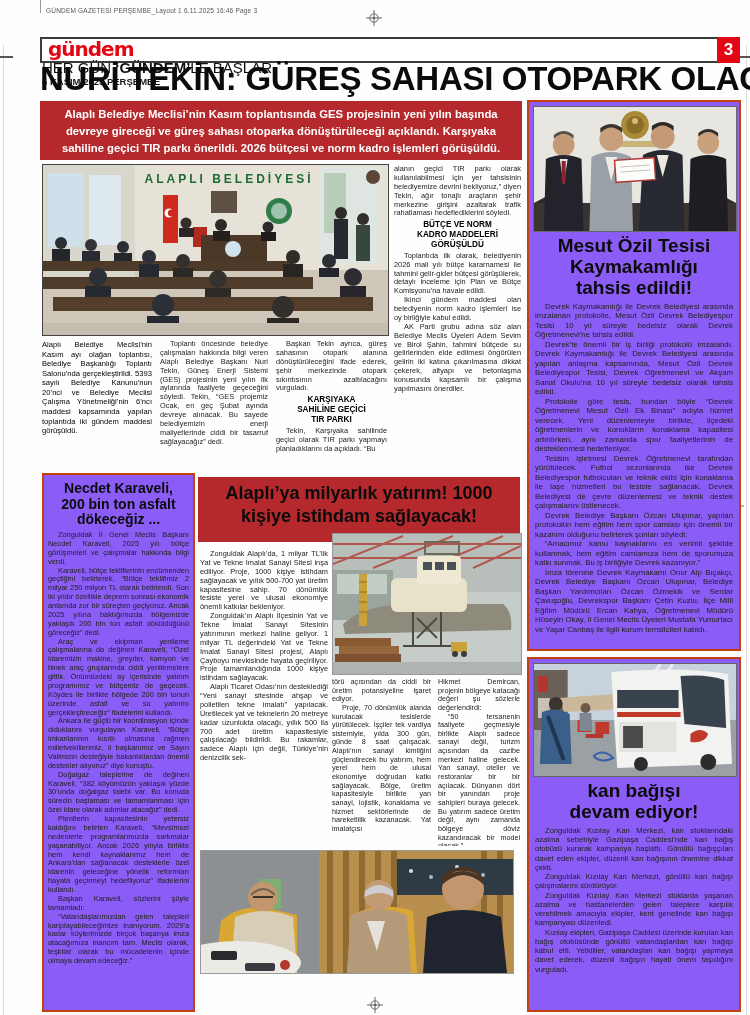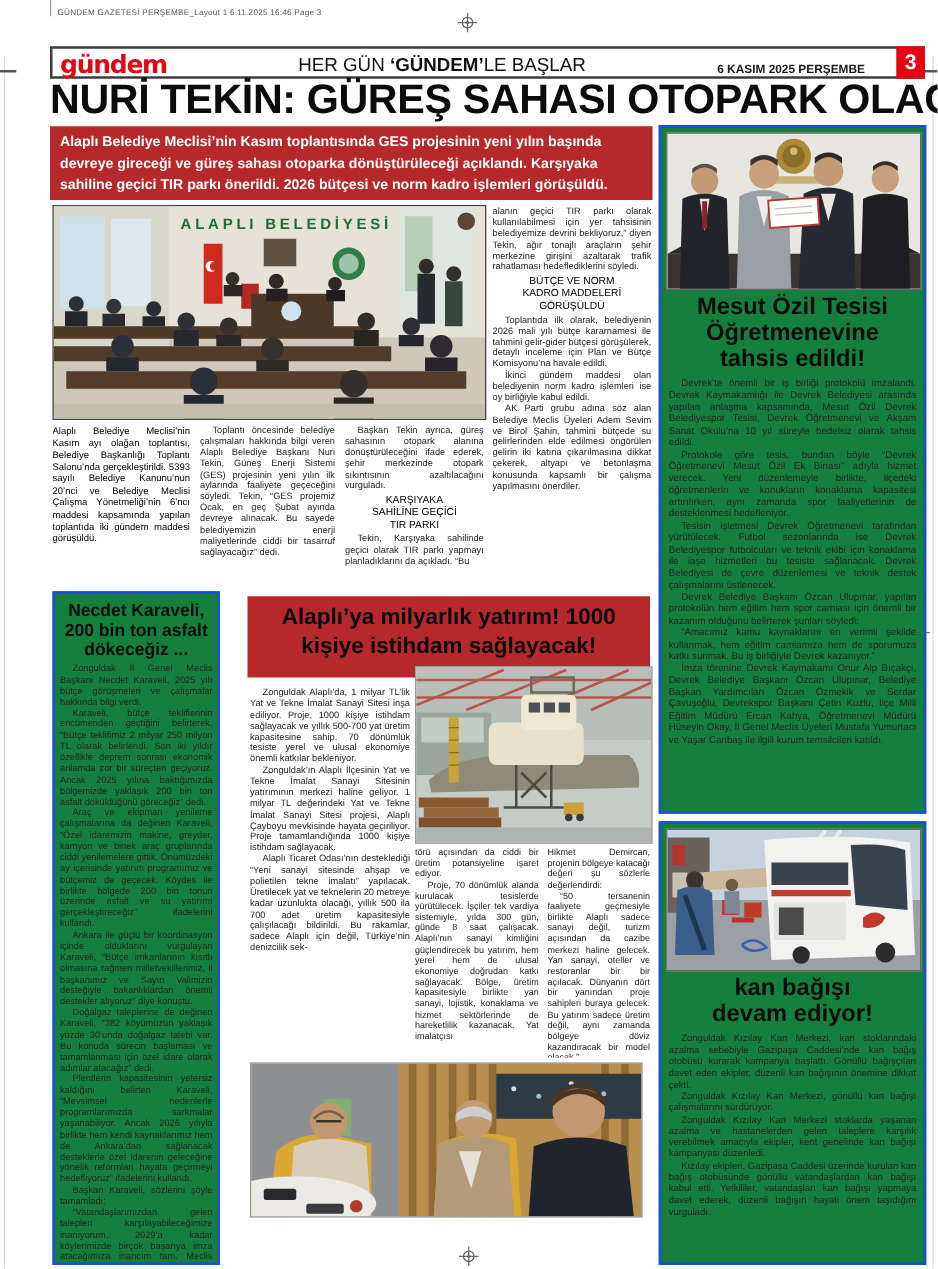--- a/index.html
+++ b/index.html
@@ -10,48 +10,48 @@
   .abs{position:absolute}
   
   .print-header{left:46px;top:7px;font-size:6.5px;color:#555;letter-spacing:.2px}
   .tick-v{width:1px;background:#999}
   .edge-line{width:1px;background:#ddd;top:45px;bottom:0}
   .cropline{height:2px;background:#555}
   .regmark{width:16px;height:16px}
   
   .masthead{
     left:40px;top:37px;width:700px;height:26px;border:2px solid #3c3c3c;background:#fff;
-    display:flex;align-items:flex-end;box-sizing:border-box;
+    display:flex;align-items:flex-start;box-sizing:border-box;flex-direction:column;
   }
   .logo{margin-left:6px;font-family:"DejaVu Sans",sans-serif;font-weight:900;font-size:20px;
     color:#e30613;letter-spacing:-1px;line-height:1}
   .slogan{flex:1;text-align:center;font-size:15px;color:#111;white-space:nowrap}
   .slogan b{font-weight:800}
   .mast-date{font-size:9.5px;font-weight:bold;margin-right:46px;white-space:nowrap}
   .pagenum{position:absolute;right:-2px;top:-2px;width:23px;height:26px;background:#e30613;
     color:#fff;font-weight:900;font-size:17px;display:flex;align-items:center;justify-content:center}
   
   .main-headline{left:40px;top:62px;width:706px;font-weight:900;font-size:33px;line-height:1.05;
     letter-spacing:-.3px;color:#0b0b0b;white-space:nowrap}
-  .redbox{background:#b5292c;color:#fff;font-weight:800;box-sizing:border-box}
+  .redbox{background:#b5292c;color:#fff;font-weight:800;text-align:center;box-sizing:border-box}
   .standfirst{left:40px;top:101px;width:482px;height:59px;font-size:11.3px;line-height:1.5;
     padding:5px 8px 0}
   
   .photo{border:1px solid #444;background:#cfcbc2}
   .photo svg{display:block;width:100%;height:100%}
   
   .copy{font-size:7.4px;line-height:1.2;text-align:justify;color:#222}
   .copy .p{margin:0;text-indent:10px}
   .copy .p0{text-indent:0}
   .boxcopy{font-size:7.8px;line-height:1.22}
   .lead-col{font-weight:normal;font-size:7.6px;line-height:1.26;color:#000}
-  .sub{font-weight:400;text-align:center;font-size:8.2px;line-height:1.2;margin:2px 0;color:#000;text-indent:0}
+  .sub{font-weight:700;text-align:center;font-size:8.2px;line-height:1.2;margin:2px 0;color:#000;text-indent:0}
   .sub div{text-indent:0}
   
-  .article-box{border:2px solid #1d4ed8;background:#15803d;box-sizing:border-box;padding:4px;overflow:hidden}
+  .article-box{border:2px solid #c2410c;background:#8b5cf6;box-sizing:border-box;padding:4px;overflow:hidden}
   .box-headline{font-weight:900;text-align:center;color:#0b0b0b}
   .kara-headline{font-size:14px;line-height:1.12;margin:2px 0 3px}
   .side-headline{font-size:19px;line-height:1.1;margin:4px 0 3px}
   .yat-headline{left:198px;top:477px;width:322px;height:65px;font-size:18px;line-height:1.3;padding-top:5px}
 </style>
 </head>
 <body>
 
 <div class="abs print-header">GÜNDEM GAZETESİ PERŞEMBE_Layout 1  6.11.2025  16:46  Page 3</div>
 <div class="abs tick-v" style="left:40px;top:0;height:13px"></div>
@@ -171,21 +171,21 @@
 <div class="abs copy" style="left:276px;top:340px;width:111px;height:132px;overflow:hidden">
   <p class="p">Başkan Tekin ayrıca, güreş sahasının otopark alanına dönüştürüleceğini ifade ederek, şehir merkezinde otopark sıkıntısının azaltılacağını vurguladı.</p>
   <div class="sub">
     <div>KARŞIYAKA</div>
     <div>SAHİLİNE GEÇİCİ</div>
     <div>TIR PARKI</div>
   </div>
   <p class="p">Tekin, Karşıyaka sahilinde geçici olarak TIR parkı yapmayı planladıklarını da açıkladı. “Bu</p>
 </div>
 
-<div class="abs article-box" style="left:42px;top:473px;width:134px;height:539px">
+<div class="abs article-box" style="left:42px;top:473px;width:153px;height:539px">
   <div class="box-headline kara-headline">
     <div>Necdet Karaveli,</div>
     <div>200 bin ton asfalt</div>
     <div>dökeceğiz ...</div>
   </div>
   <div class="copy">
     <p class="p">Zonguldak İl Genel Meclis Başkanı Necdet Karaveli, 2025 yılı bütçe görüşmeleri ve çalışmalar hakkında bilgi verdi.</p>
     <p class="p">Karaveli, bütçe tekliflerinin encümenden geçtiğini belirterek, “Bütçe teklifimiz 2 milyar 250 milyon TL olarak belirlendi. Son iki yıldır özellikle deprem sonrası ekonomik anlamda zor bir süreçten geçiyoruz. Ancak 2025 yılına baktığımızda bölgemizde yaklaşık 200 bin ton asfalt döküldüğünü göreceğiz” dedi.</p>
     <p class="p">Araç ve ekipman yenileme çalışmalarına da değinen Karaveli, “Özel idaremizin makine, greyder, kamyon ve binek araç gruplarında ciddi yenilemelere gittik. Önümüzdeki ay içerisinde yatırım programımız ve bütçemiz de geçecek. Köydes ile birlikte bölgede 200 bin tonun üzerinde asfalt ve su yatırımı gerçekleştireceğiz” ifadelerini kullandı.</p>
     <p class="p">Ankara ile güçlü bir koordinasyon içinde olduklarını vurgulayan Karaveli, “Bütçe imkanlarının kısıtlı olmasına rağmen milletvekillerimiz, il başkanımız ve Sayın Valimizin desteğiyle bakanlıklardan önemli destekler alıyoruz” diye konuştu.</p>
@@ -329,24 +329,25 @@
       <path d="M158 52 Q176 44 194 52 L196 124 L156 124 Z" fill="#1d1d22"></path>
       <g transform="rotate(-4 102 62)">
           <rect x="82" y="52" width="40" height="22" fill="#fdfdfb" stroke="#b23a36" stroke-width="1.5"></rect>
           <line x1="87" y1="59" x2="117" y2="59" stroke="#c9c4ba"></line>
           <line x1="87" y1="64" x2="117" y2="64" stroke="#c9c4ba"></line>
         </g>
     </svg>
   </div>
   <div class="box-headline side-headline">
     <div>Mesut Özil Tesisi</div>
-    <div>Öğretmenevine</div>
+    <div>Kaymakamlığı</div>
     <div>tahsis edildi!</div>
   </div>
   <div class="copy boxcopy" style="padding:0 2px">
+    <p class="p">Devrek Kaymakamlığı ile Devrek Belediyesi arasında imzalanan protokolle, Mesut Özil Devrek Belediyespor Tesisi 10 yıl süreyle bedelsiz olarak Devrek Öğretmenevi’ne tahsis edildi.</p>
     <p class="p">Devrek’te önemli bir iş birliği protokolü imzalandı. Devrek Kaymakamlığı ile Devrek Belediyesi arasında yapılan anlaşma kapsamında, Mesut Özil Devrek Belediyespor Tesisi, Devrek Öğretmenevi ve Akşam Sanat Okulu’na 10 yıl süreyle bedelsiz olarak tahsis edildi.</p>
     <p class="p">Protokole göre tesis, bundan böyle “Devrek Öğretmenevi Mesut Özil Ek Binası” adıyla hizmet verecek. Yeni düzenlemeyle birlikte, ilçedeki öğretmenlerin ve konukların konaklama kapasitesi artırılırken, aynı zamanda spor faaliyetlerinin de desteklenmesi hedefleniyor.</p>
     <p class="p">Tesisin işletmesi Devrek Öğretmenevi tarafından yürütülecek. Futbol sezonlarında ise Devrek Belediyespor futbolcuları ve teknik ekibi için konaklama ile iaşe hizmetleri bu tesiste sağlanacak. Devrek Belediyesi de çevre düzenlemesi ve teknik destek çalışmalarını üstlenecek.</p>
     <p class="p">Devrek Belediye Başkanı Özcan Ulupınar, yapılan protokolün hem eğitim hem spor camiası için önemli bir kazanım olduğunu belirterek şunları söyledi:</p>
     <p class="p">“Amacımız kamu kaynaklarını en verimli şekilde kullanmak, hem eğitim camiamıza hem de sporumuza katkı sunmak. Bu iş birliğiyle Devrek kazanıyor.”</p>
     <p class="p">İmza törenine Devrek Kaymakamı Onur Alp Bıçakçı, Devrek Belediye Başkanı Özcan Ulupınar, Belediye Başkan Yardımcıları Özcan Özmekik ve Serdar Çavuşoğlu, Devrekspor Başkanı Çetin Kuzlu, İlçe Milli Eğitim Müdürü Ercan Kahya, Öğretmenevi Müdürü Hüseyin Okay, İl Genel Meclis Üyeleri Mustafa Yumurtacı ve Yaşar Canbaş ile ilgili kurum temsilcileri katıldı.</p>
   </div>
 </div>
 
 <div class="abs article-box" style="left:527px;top:657px;width:214px;height:355px">

